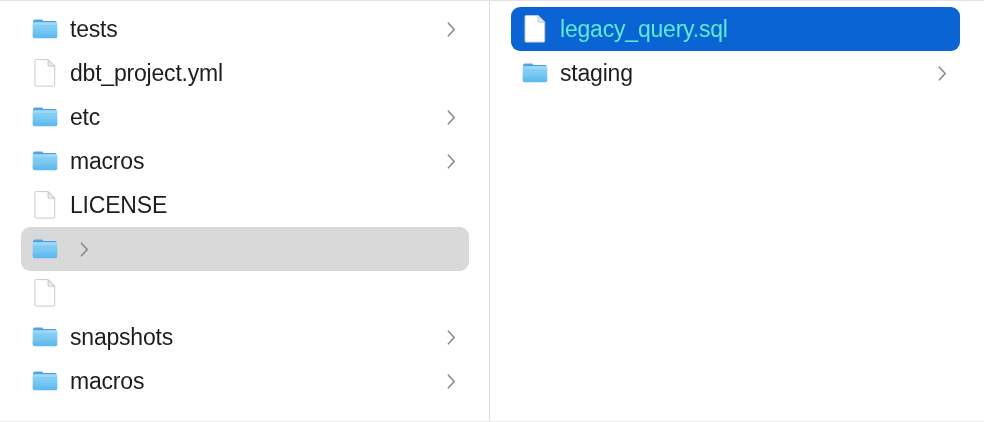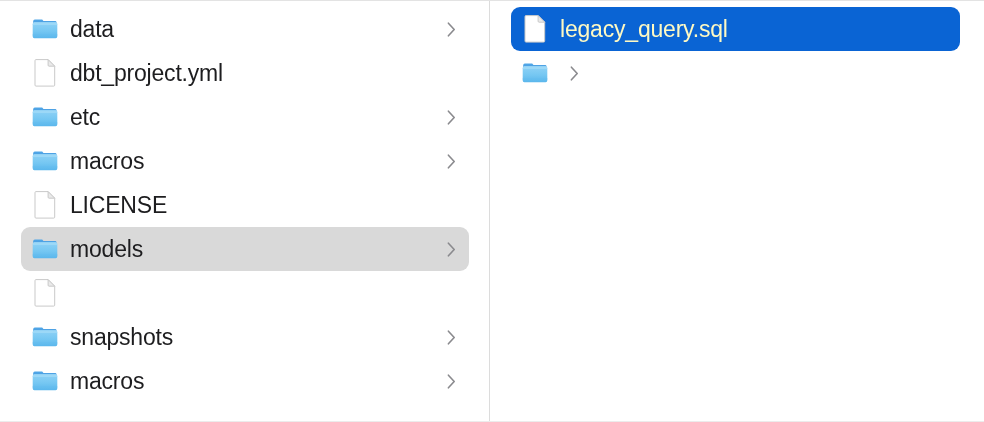--- a/index.html
+++ b/index.html
@@ -87,21 +87,21 @@
     font-size: 23px;
     line-height: 28px;
     color: #1d1d1f;
     letter-spacing: -0.2px;
     white-space: nowrap;
     overflow: hidden;
     text-overflow: ellipsis;
   }
 
   .row.selected-blue .row-label {
-    color: #fef9c3;
+    color: #5eead4;
   }
 
   .chevron {
     flex: 0 0 auto;
     width: 12px;
     height: 18px;
     margin-left: 8px;
     display: flex;
     align-items: center;
     justify-content: center;
@@ -131,21 +131,21 @@
         <stop offset="1" stop-color="#5ab6ec"></stop>
       </linearGradient>
     </defs>
     <path d="M1.2 3.2 a1.6 1.6 0 0 1 1.6-1.6 h7.4 l2.1 2.3 h10.9 a1.6 1.6 0 0 1 1.6 1.6 v2.0 h-23.6 z" fill="url(#fTabG)"></path>
     <rect x="1.6" y="3.0" width="22.8" height="2.2" rx="1" fill="#4ea2e4"></rect>
     <path d="M0.7 6.0 a1.7 1.7 0 0 1 1.7-1.7 h21.2 a1.7 1.7 0 0 1 1.7 1.7 v12.6 a1.7 1.7 0 0 1 -1.7 1.7 h-21.2 a1.7 1.7 0 0 1 -1.7 -1.7 z" fill="url(#fBodyG)"></path>
     <rect x="0.7" y="16.4" width="24.6" height="1.1" fill="#64bdef" opacity="0.75"></rect>
     <path d="M0.7 6.0 a1.7 1.7 0 0 1 1.7-1.7 h21.2 a1.7 1.7 0 0 1 1.7 1.7 v1.1 h-24.6 z" fill="#a4dbf8" opacity="0.7"></path>
   </svg>
 </span>
-        <span class="row-label">data</span>
+        <span class="row-label">tests</span>
         <span class="chevron">
   <svg width="9" height="15" viewBox="0 0 9 15" xmlns="http://www.w3.org/2000/svg">
     <path d="M1.4 1.2 L7.2 7.5 L1.4 13.8" fill="none" stroke="#8a8a8e" stroke-width="1.6" stroke-linecap="round" stroke-linejoin="round"></path>
   </svg>
 </span>
       </div>
       <div class="row">
         <span class="row-icon">
   <svg width="22" height="28" viewBox="0 0 22 28" xmlns="http://www.w3.org/2000/svg">
     <path d="M1 1.6 a1 1 0 0 1 1-1 h12.1 l6.6 6.6 v18.9 a1 1 0 0 1 -1 1 h-17.7 a1 1 0 0 1 -1 -1 z" fill="#ffffff" stroke="#c9c9c9" stroke-width="1"></path>
@@ -243,21 +243,20 @@
         <stop offset="1" stop-color="#5ab6ec"></stop>
       </linearGradient>
     </defs>
     <path d="M1.2 3.2 a1.6 1.6 0 0 1 1.6-1.6 h7.4 l2.1 2.3 h10.9 a1.6 1.6 0 0 1 1.6 1.6 v2.0 h-23.6 z" fill="url(#fTabG)"></path>
     <rect x="1.6" y="3.0" width="22.8" height="2.2" rx="1" fill="#4ea2e4"></rect>
     <path d="M0.7 6.0 a1.7 1.7 0 0 1 1.7-1.7 h21.2 a1.7 1.7 0 0 1 1.7 1.7 v12.6 a1.7 1.7 0 0 1 -1.7 1.7 h-21.2 a1.7 1.7 0 0 1 -1.7 -1.7 z" fill="url(#fBodyG)"></path>
     <rect x="0.7" y="16.4" width="24.6" height="1.1" fill="#64bdef" opacity="0.75"></rect>
     <path d="M0.7 6.0 a1.7 1.7 0 0 1 1.7-1.7 h21.2 a1.7 1.7 0 0 1 1.7 1.7 v1.1 h-24.6 z" fill="#a4dbf8" opacity="0.7"></path>
   </svg>
 </span>
-        <span class="row-label">models</span>
         <span class="chevron">
   <svg width="9" height="15" viewBox="0 0 9 15" xmlns="http://www.w3.org/2000/svg">
     <path d="M1.4 1.2 L7.2 7.5 L1.4 13.8" fill="none" stroke="#8a8a8e" stroke-width="1.6" stroke-linecap="round" stroke-linejoin="round"></path>
   </svg>
 </span>
       </div>
       <div class="row">
         <span class="row-icon">
   <svg width="22" height="28" viewBox="0 0 22 28" xmlns="http://www.w3.org/2000/svg">
     <path d="M1 1.6 a1 1 0 0 1 1-1 h12.1 l6.6 6.6 v18.9 a1 1 0 0 1 -1 1 h-17.7 a1 1 0 0 1 -1 -1 z" fill="#ffffff" stroke="#c9c9c9" stroke-width="1"></path>
@@ -356,20 +355,21 @@
         <stop offset="1" stop-color="#5ab6ec"></stop>
       </linearGradient>
     </defs>
     <path d="M1.2 3.2 a1.6 1.6 0 0 1 1.6-1.6 h7.4 l2.1 2.3 h10.9 a1.6 1.6 0 0 1 1.6 1.6 v2.0 h-23.6 z" fill="url(#fTabG)"></path>
     <rect x="1.6" y="3.0" width="22.8" height="2.2" rx="1" fill="#4ea2e4"></rect>
     <path d="M0.7 6.0 a1.7 1.7 0 0 1 1.7-1.7 h21.2 a1.7 1.7 0 0 1 1.7 1.7 v12.6 a1.7 1.7 0 0 1 -1.7 1.7 h-21.2 a1.7 1.7 0 0 1 -1.7 -1.7 z" fill="url(#fBodyG)"></path>
     <rect x="0.7" y="16.4" width="24.6" height="1.1" fill="#64bdef" opacity="0.75"></rect>
     <path d="M0.7 6.0 a1.7 1.7 0 0 1 1.7-1.7 h21.2 a1.7 1.7 0 0 1 1.7 1.7 v1.1 h-24.6 z" fill="#a4dbf8" opacity="0.7"></path>
   </svg>
 </span>
+        <span class="row-label">staging</span>
         <span class="chevron">
   <svg width="9" height="15" viewBox="0 0 9 15" xmlns="http://www.w3.org/2000/svg">
     <path d="M1.4 1.2 L7.2 7.5 L1.4 13.8" fill="none" stroke="#8a8a8e" stroke-width="1.6" stroke-linecap="round" stroke-linejoin="round"></path>
   </svg>
 </span>
       </div>
     </div>
 
 </div>
 

